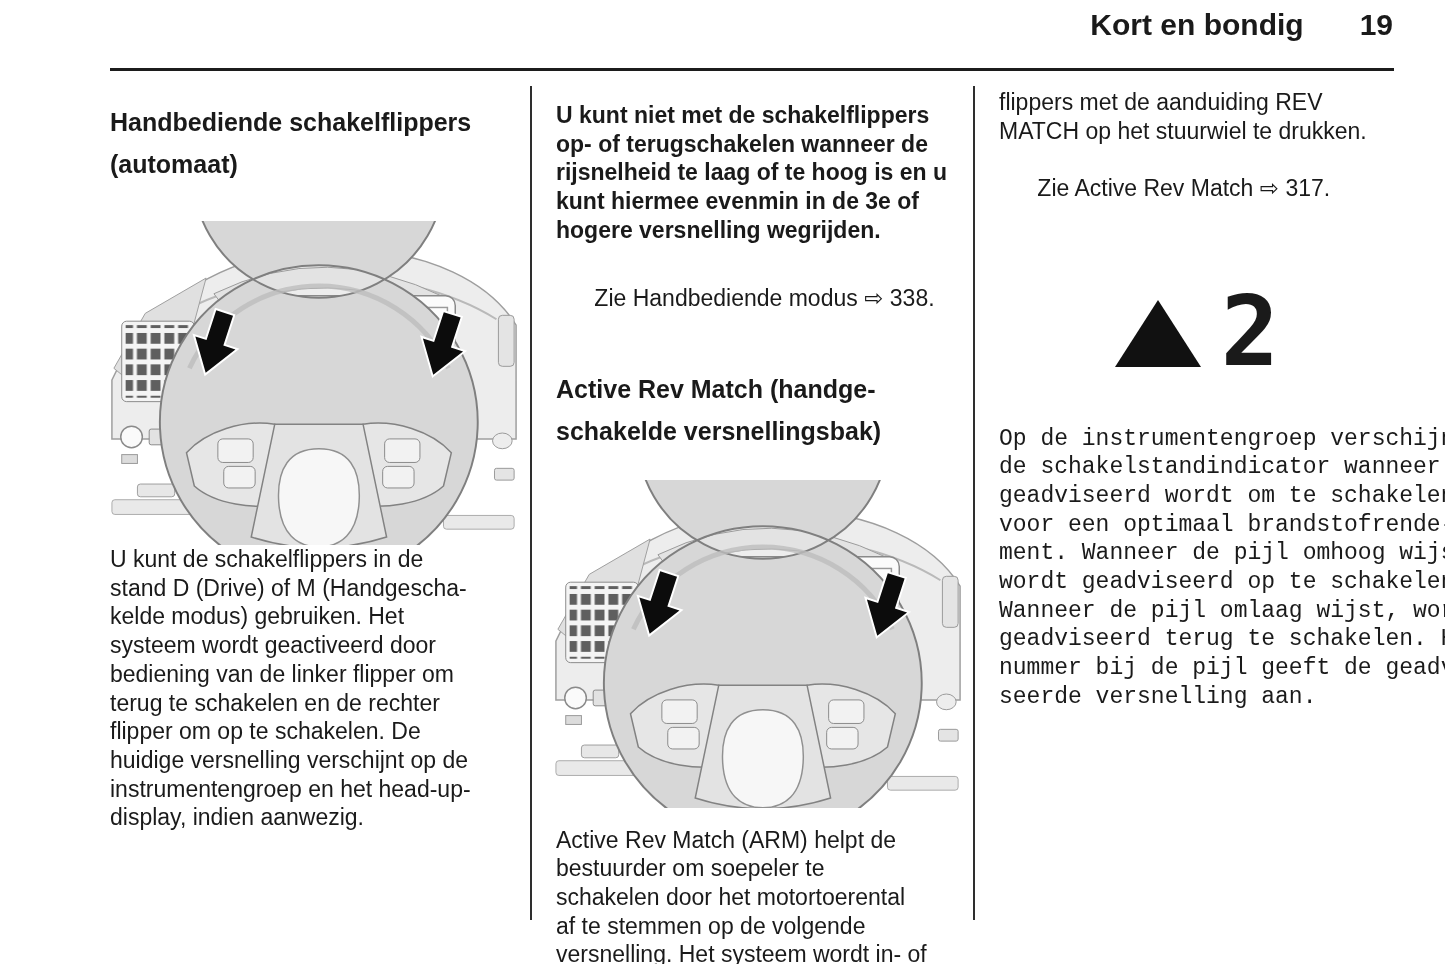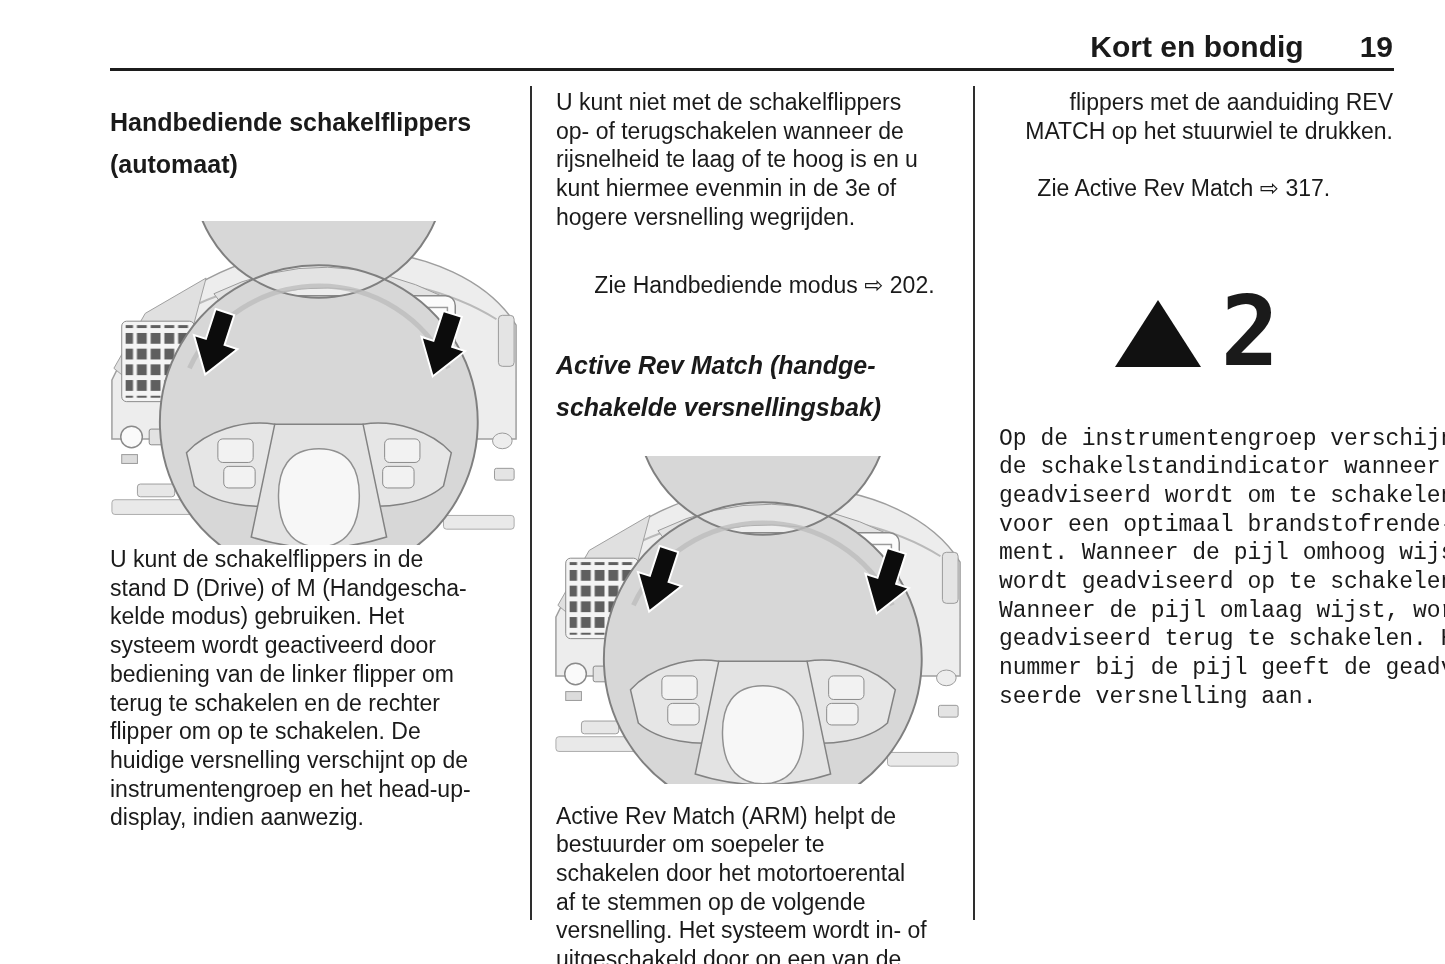--- a/index.html
+++ b/index.html
@@ -4,21 +4,21 @@
 <style>
   html,body{margin:0;padding:0;background:#ffffff;}
   body{
     width:1445px;height:964px;
     font-family:"Liberation Sans","DejaVu Sans",sans-serif;
     color:#1a1a1a;
   }
   .page{position:relative;width:1445px;height:964px;overflow:hidden;background:#fff;}
 
   
-  .hdr{position:absolute;top:30px;right:52px;display:flex;align-items:baseline;gap:56px;
+  .hdr{position:absolute;top:8px;right:52px;display:flex;align-items:baseline;gap:56px;
        font-weight:bold;font-size:30px;line-height:34px;}
   .rule{position:absolute;left:110px;top:68px;width:1284px;height:3px;background:#1c1c1c;}
 
   
   .divider{position:absolute;top:86px;height:834px;width:2px;background:#2e2e2e;}
   .d1{left:530px;}
   .d2{left:973px;}
 
   
   .col{position:absolute;top:85px;}
@@ -32,26 +32,26 @@
   .body{font-size:23px;line-height:28.7px;white-space:pre;}
 
   .refline{font-size:23px;line-height:28.7px;white-space:pre;}
   .refline .it{}
   .refline .arrow{font-style:normal;}
 
   .art{display:block;}
   .art-1{margin-left:-2px;margin-top:36px;}
   .art-2{margin-left:-4px;margin-top:28px;}
 
-  .col2 .para1{margin-top:3px;}
+  .col2 .para1{margin-top:16px;font-weight:bold;}
   .col2 .refline{margin-top:11px;}
-  .col2 .subhead{margin-top:15px;font-style:italic;}
+  .col2 .subhead{margin-top:26px;}
   .col2 .para2{margin-top:18px;}
 
-  .col3 .para1{margin-top:3px;text-align:right;}
+  .col3 .para1{margin-top:3px;}
   .col3 .subhead{margin-top:20px;}
   .col3 .para2{margin-top:58px;font-family:Liberation Mono, monospace;}
 
   .indicator{margin-top:60px;display:flex;justify-content:center;align-items:flex-end;gap:20px;height:75px;}
   .tri{width:0;height:0;border-left:43px solid transparent;border-right:43px solid transparent;
        border-bottom:67px solid #111111;}
   .gear{font-family:"DejaVu Sans Mono","DejaVu Sans",monospace;font-weight:bold;
         font-size:97px;line-height:71px;letter-spacing:-2px;}
 </style>
 </head>
@@ -145,21 +145,21 @@
 display, indien aanwezig.</div>
   </section>
 
   <section class="col col2">
     <div class="body para1">U kunt niet met de schakelflippers
 op- of terugschakelen wanneer de
 rijsnelheid te laag of te hoog is en u
 kunt hiermee evenmin in de 3e of
 hogere versnelling wegrijden.</div>
     <div class="refline">
-      <span>Zie </span><span class="it">Handbediende modus</span><span class="arrow"> ⇨ </span><span class="it">202.</span>
+      <span>Zie </span><span class="it">Handbediende modus</span><span class="arrow"> ⇨ </span><span class="it">338.</span>
     </div>
     <div class="subhead">Active Rev Match (handge-
 schakelde versnellingsbak)</div>
     <svg class="art art-2" width="412" height="328" viewBox="0 0 420 330">
       <use href="#wheel-sym" xlink:href="#wheel-sym"></use>
     </svg>
     <div class="body para2">Active Rev Match (ARM) helpt de
 bestuurder om soepeler te
 schakelen door het motortoerental
 af te stemmen op de volgende

